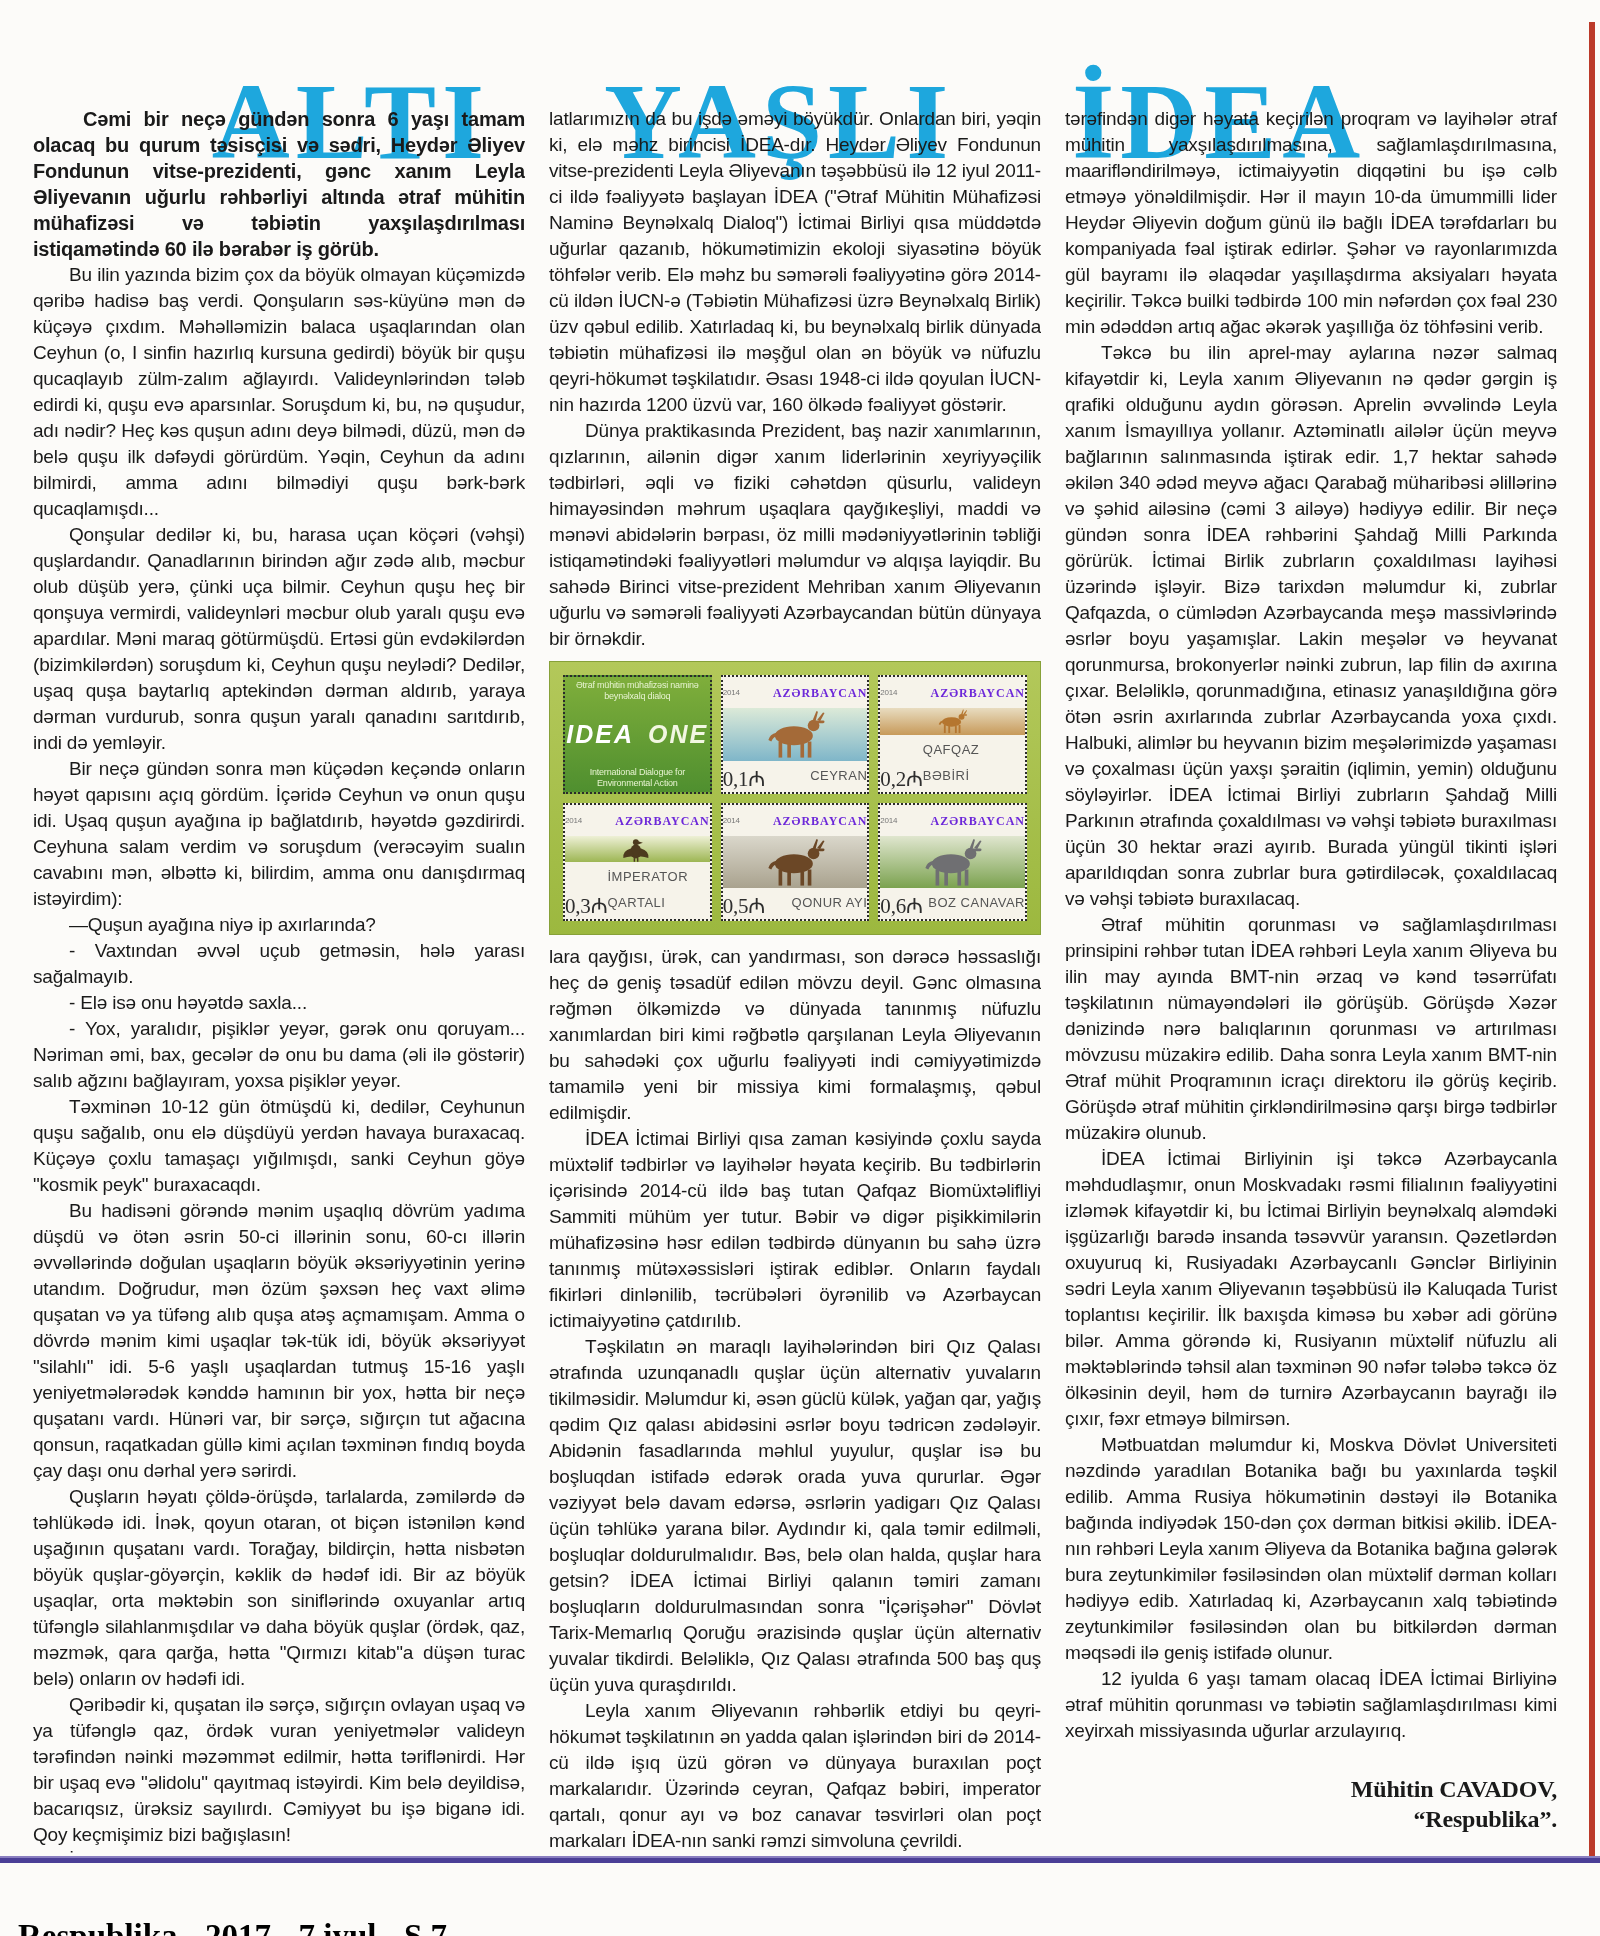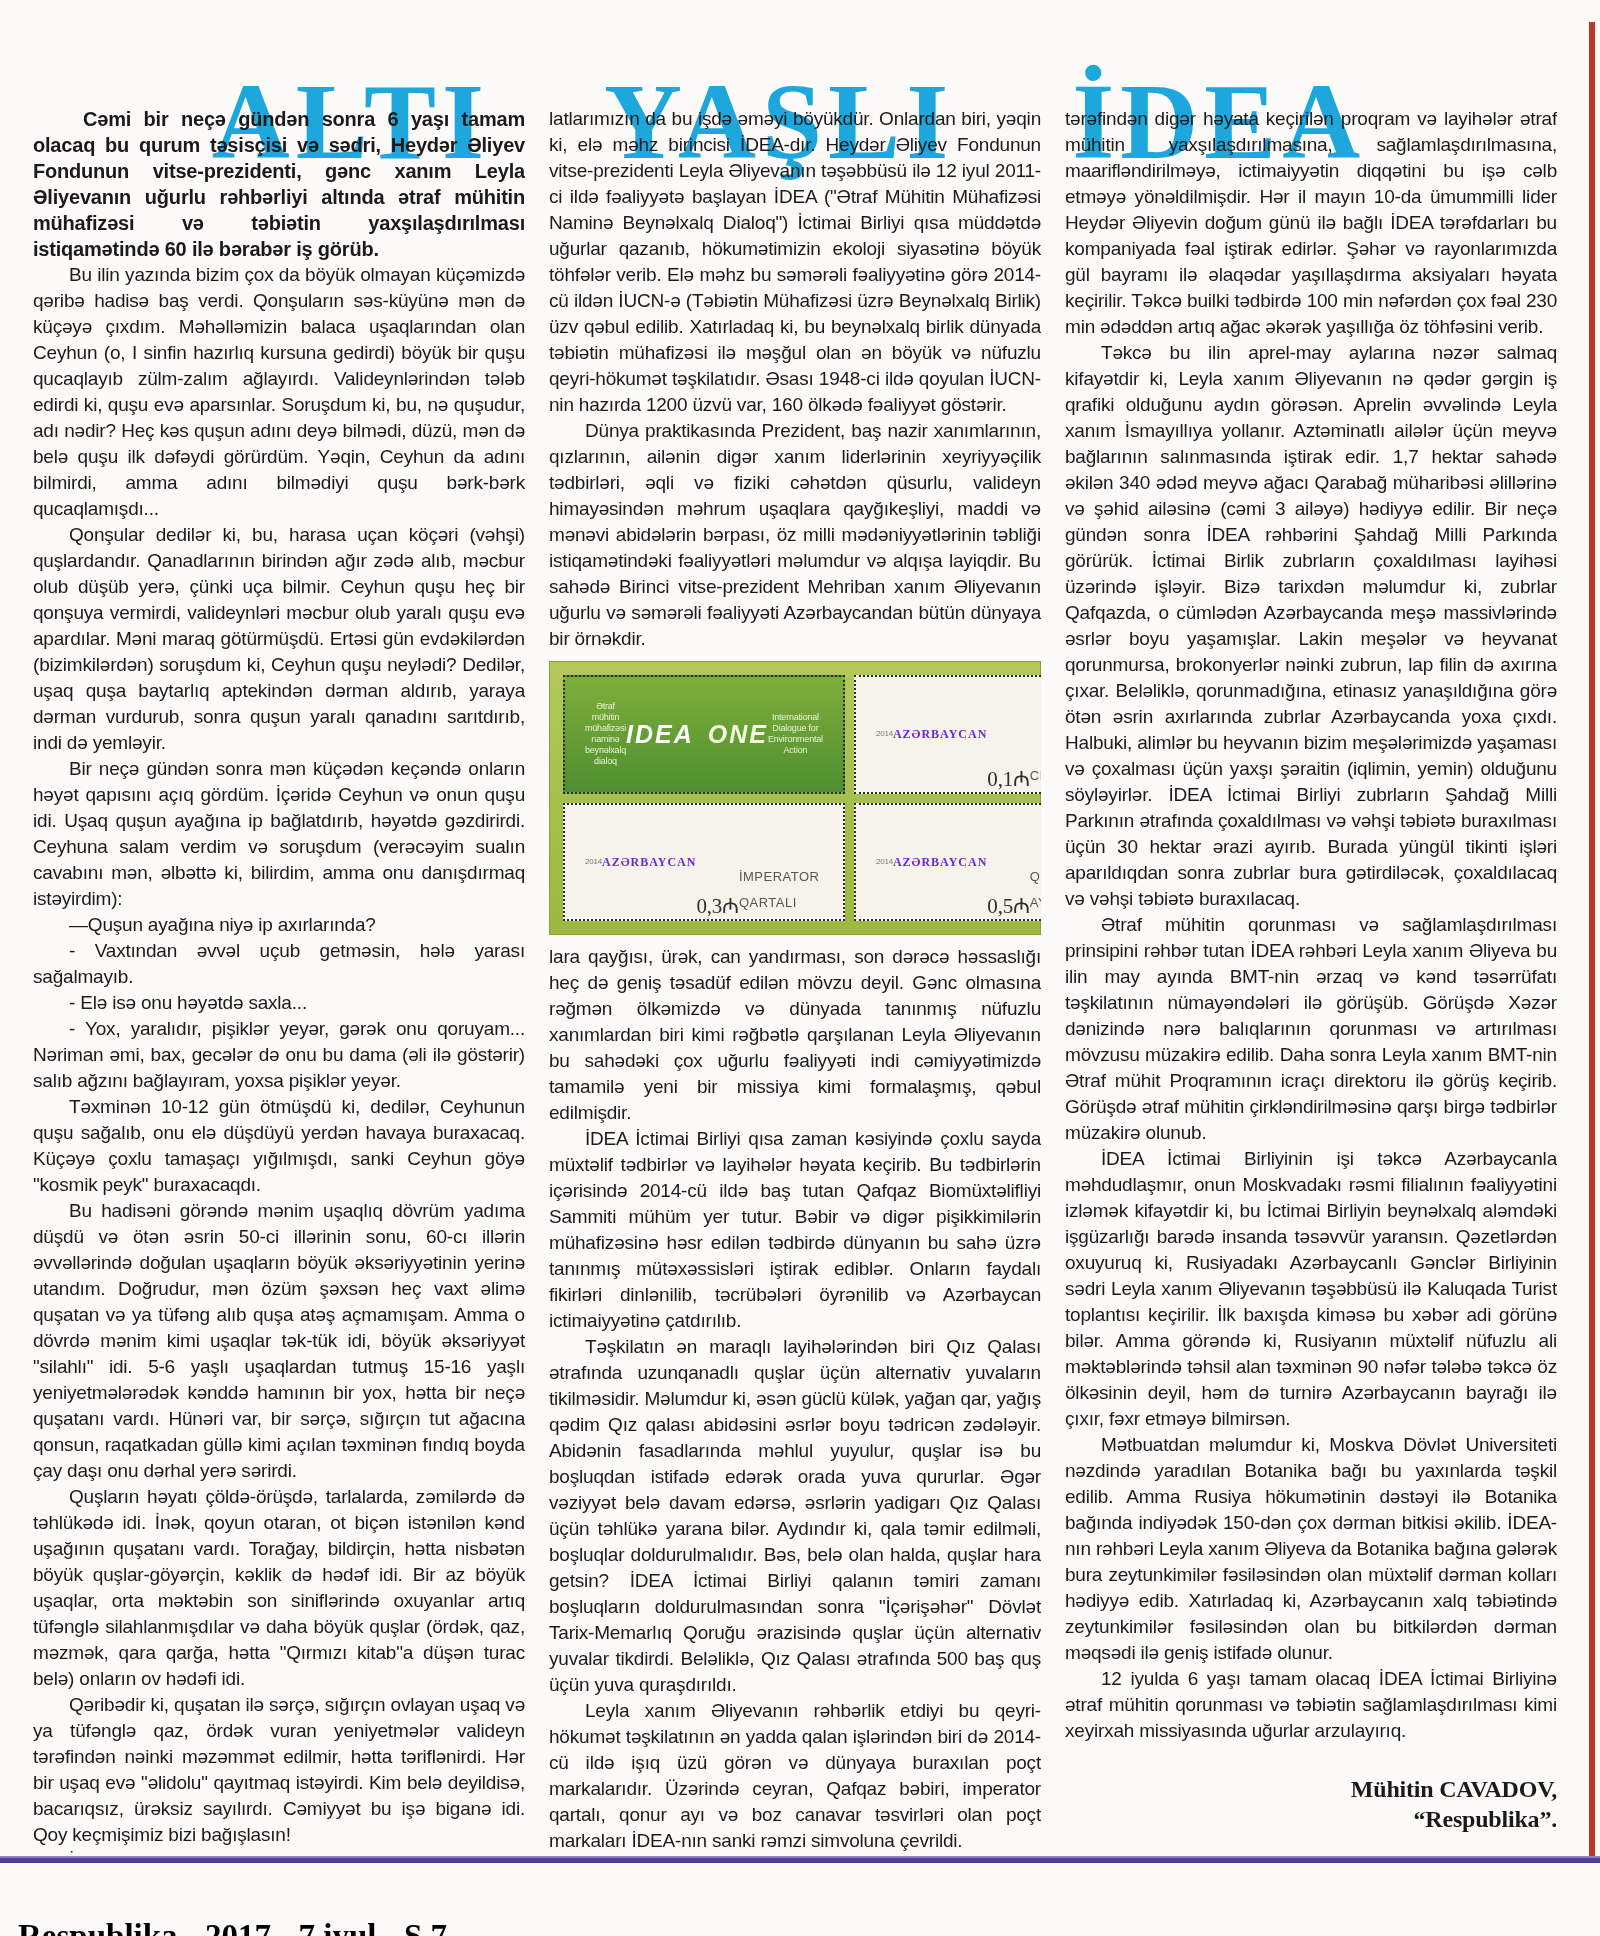--- a/index.html
+++ b/index.html
@@ -31,21 +31,21 @@
     margin:9px 0;height:274px;box-sizing:border-box;
     background:linear-gradient(#b3c85a,#9cb83f);
     border:1px solid #87a139;padding:13px;
   }
   .stamp-grid{
     display:grid;grid-template-columns:repeat(3,1fr);grid-template-rows:1fr 1fr;
     gap:9px;height:100%;
   }
   .stamp,.idea-panel{
     border:2px dotted #2b2b2b;box-sizing:border-box;
-    display:flex;flex-direction:row;padding:3px 20px;min-height:0;
+    display:flex;flex-direction:column;padding:3px 0;min-height:0;
   }
   .stamp{background:#f6f3ea;}
   .idea-panel{
     background:linear-gradient(#7fae3b,#4f8f2f);
     align-items:center;justify-content:space-between;text-align:center;
   }
   .idea-top,.idea-bottom{font-size:9px;line-height:11px;color:#e8f4d2;}
   .idea-brand{font-size:25px;font-weight:bold;color:#fff;letter-spacing:2px;
     font-family:"Liberation Sans",sans-serif;font-style:italic;}
   .idea-brand .one{color:#f2f7e2;margin-left:14px;}

